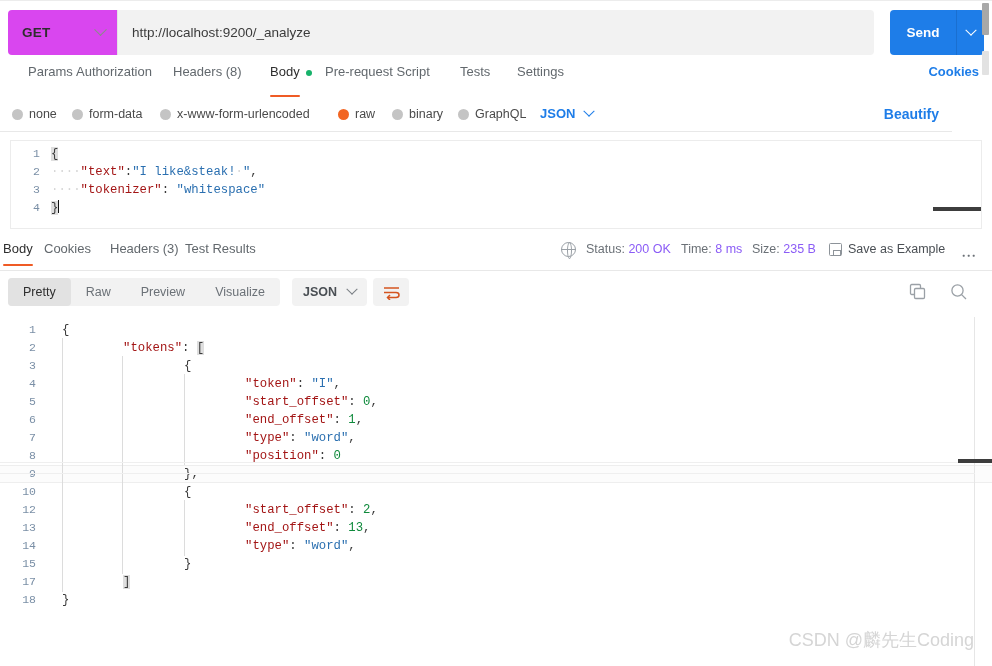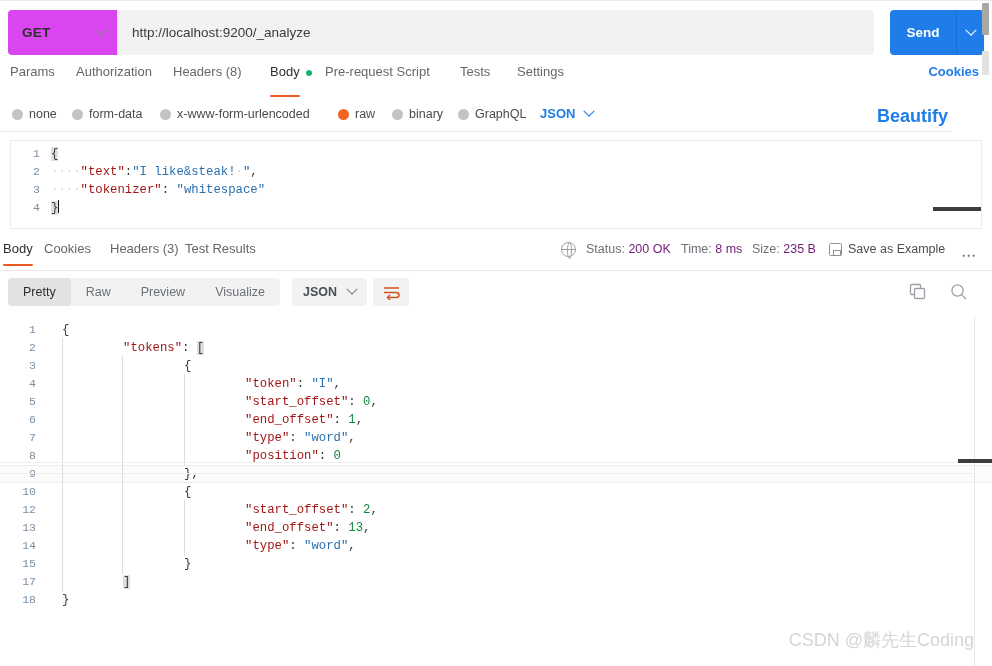--- a/index.html
+++ b/index.html
@@ -178,22 +178,22 @@
   }
   .chev-blue {
     width: 8px; height: 8px;
     border-right: 1.5px solid #1e7de8;
     border-bottom: 1.5px solid #1e7de8;
     transform: rotate(45deg) translate(-2px,-2px);
     margin-left: 10px;
   }
   .beautify {
     position: absolute;
-    right: 4px; top: 0;
-    font-size: 18px;
+    right: 13px; top: 0;
+    font-size: 14px;
     color: #1e7de8;
     font-weight: 600;
     cursor: pointer;
     text-align: center;
   }
 
   
   .req-editor {
     position: absolute;
     left: 10px; top: 140px;
@@ -288,21 +288,21 @@
     background: #ef5b25;
     border-radius: 2px;
   }
   .meta {
     position: absolute;
     top: 4px;
     font-size: 12.5px;
     color: #6b7177;
     white-space: nowrap;
   }
-  .meta .val { color: #701a75; }
+  .meta .val { color: #8b5cf6; }
   .globe-ico {
     position: absolute;
     top: 4px;
     width: 15px; height: 15px;
     border: 1.3px solid #9aa0a6;
     border-radius: 50%;
   }
   .globe-ico:before {
     content: "";
     position: absolute;
@@ -517,21 +517,21 @@
     </div>
     <div class="send-group">
       <div class="send-btn">Send</div>
       <div class="send-caret">
         <span class="chev-white"></span>
       </div>
     </div>
   </div>
 
   <div class="req-tabs" id="req-tabs">
-      <div class="tab" style="left: 10px; justify-content: flex-end;">
+      <div class="tab" style="left: 28px; justify-content: flex-end;">
         <span>Params</span>
       </div>
       <div class="tab" style="left: 76px;">
         <span>Authorization</span>
       </div>
       <div class="tab" style="left: 173px;">
         <span>Headers (8)</span>
       </div>
       <div class="tab active" style="left: 270px;">
         <span>Body</span>

